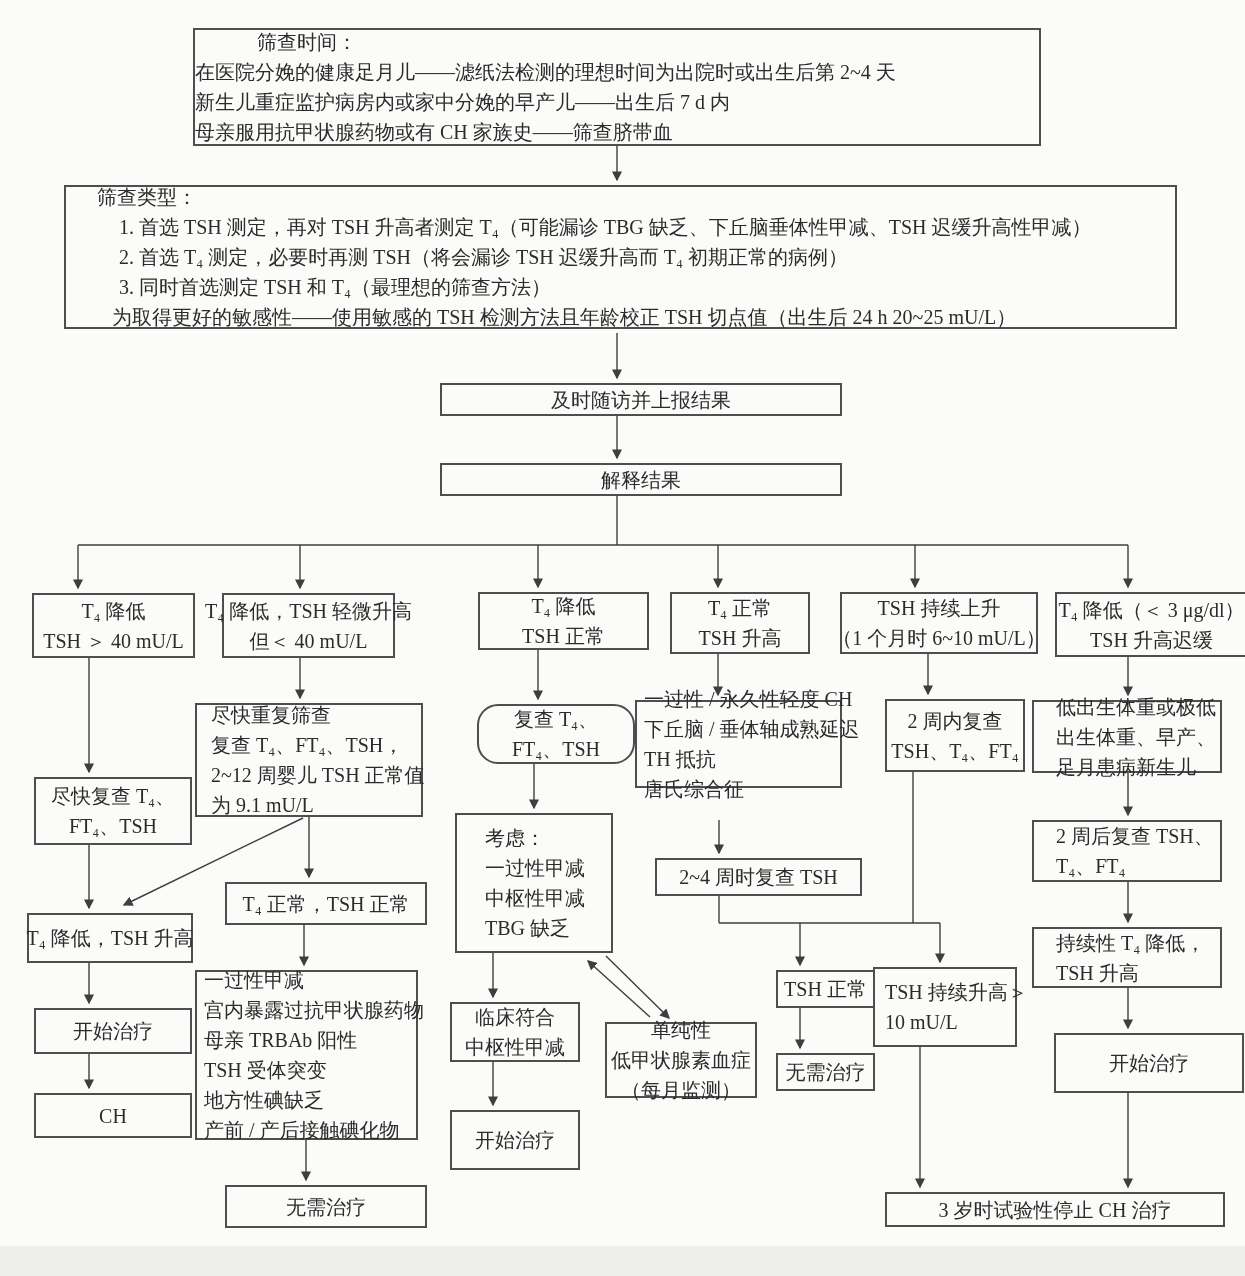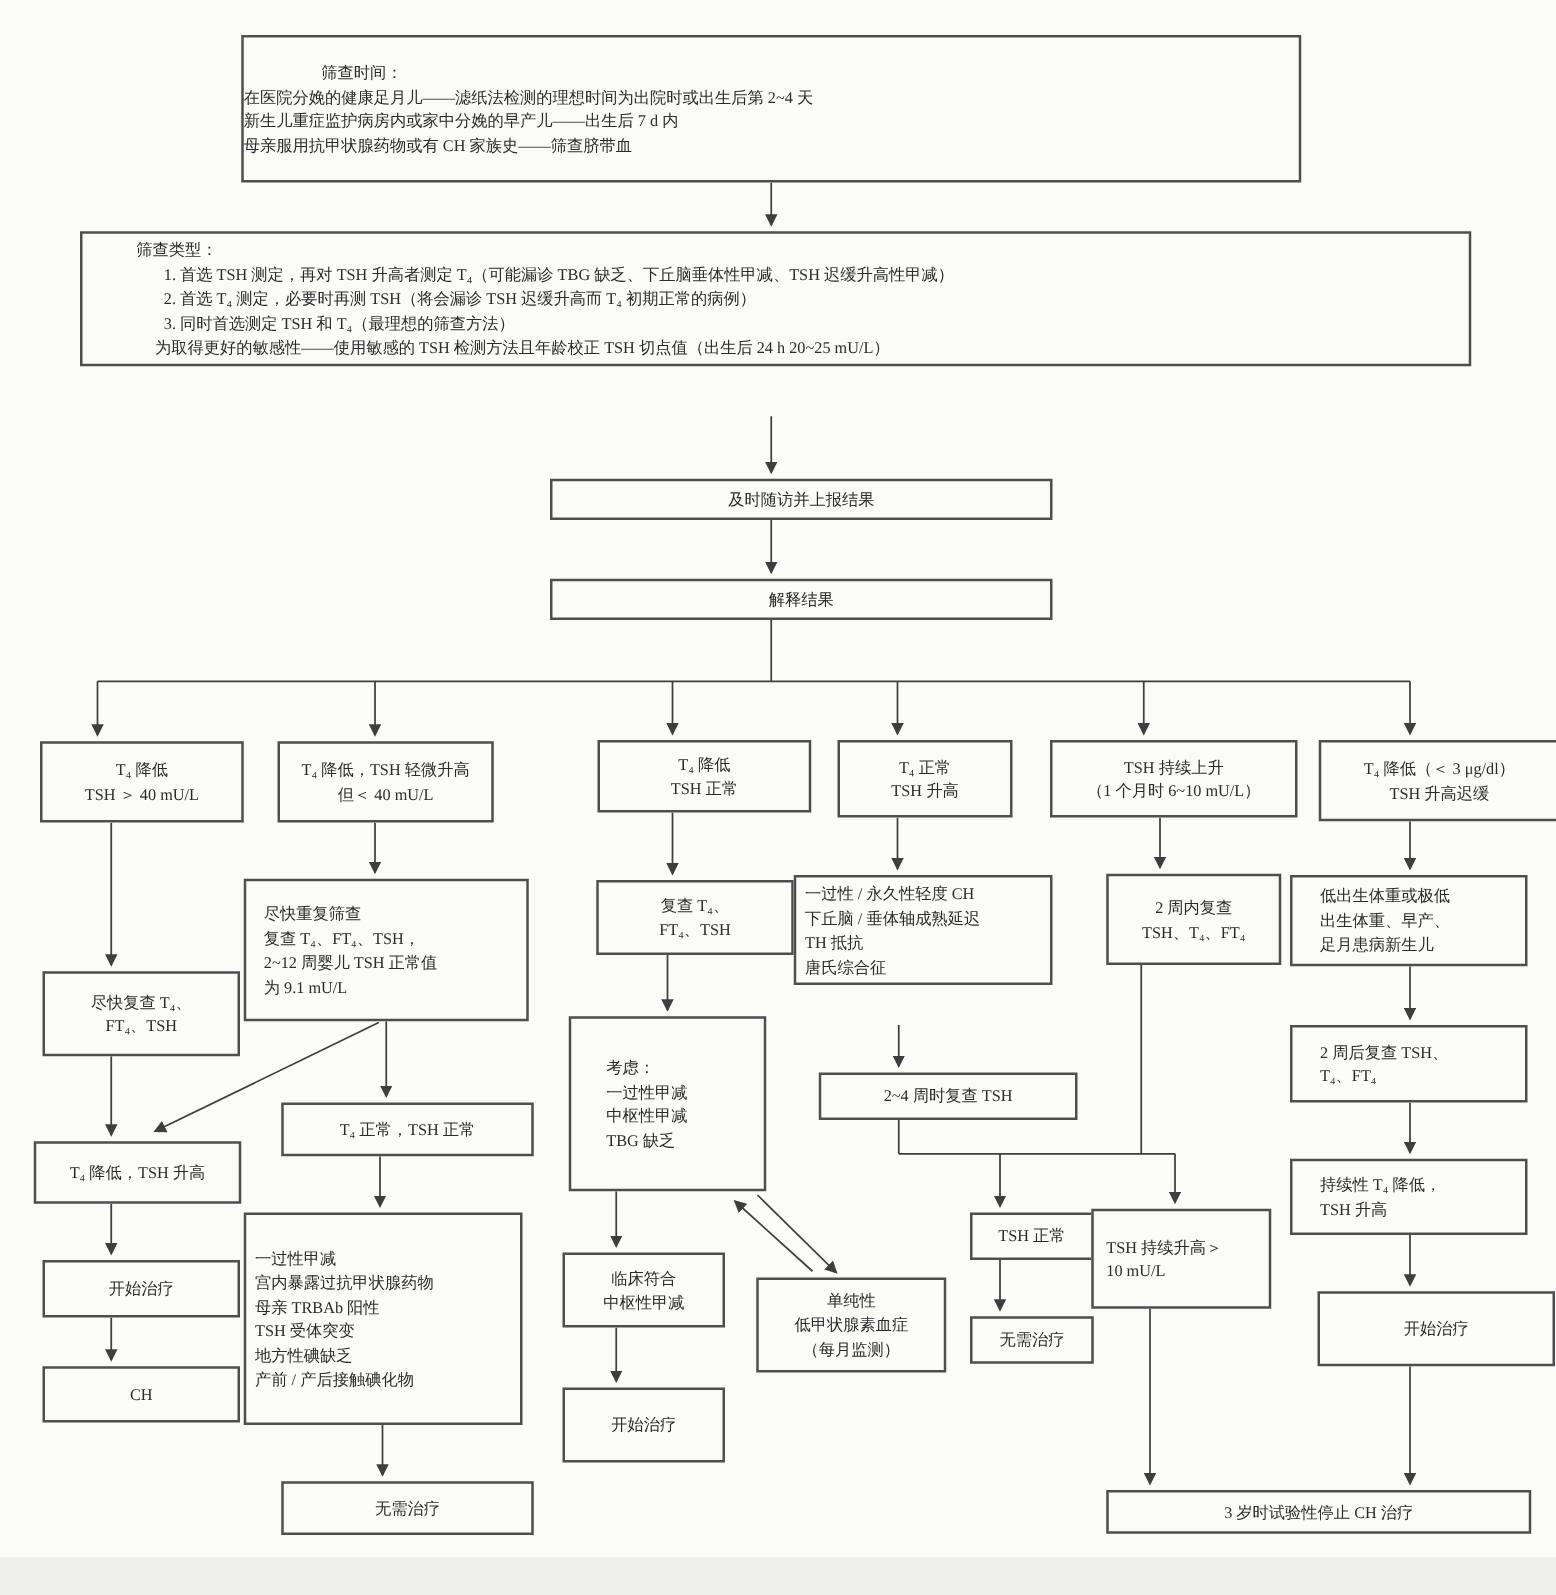--- a/index.html
+++ b/index.html
@@ -7,21 +7,21 @@
     position:relative;width:1245px;height:1276px;margin:0 auto;
     background:#fbfbf9;overflow:hidden;
     font-family:"Liberation Serif","DejaVu Serif",serif;
     color:#2b2b2b;
   }
   .band{position:absolute;left:0;top:1246px;width:100%;height:30px;background:#eeeeeb;}
   svg.wires{position:absolute;left:0;top:0;pointer-events:none;}
   .node{
     position:absolute;box-sizing:border-box;
     border:2px solid #4e4e4e;background:#fbfbf9;
-    font-size:13px;line-height:1.5;
+    font-size:20px;line-height:1.5;
   }
   .ctr{display:flex;flex-direction:column;justify-content:center;align-items:center;text-align:center;margin-left:22px;}
   .lft{display:flex;flex-direction:column;justify-content:center;align-items:flex-start;text-align:left;}
   .ln{white-space:nowrap;}
   
   .t-a0{padding-left:62px;}
   .t-a1{}
   .t-b0{padding-left:31px;}
   .t-b1{padding-left:53px;}
   .t-b2{padding-left:46px;}
@@ -90,21 +90,21 @@
     </g>
   </svg>
 
   <div class="node lft" style="left:193px;top:28px;width:848px;height:118px;">
     <div class="ln t-a0">筛查时间：</div>
     <div class="ln t-a1">在医院分娩的健康足月儿——滤纸法检测的理想时间为出院时或出生后第 2~4 天</div>
     <div class="ln t-a1">新生儿重症监护病房内或家中分娩的早产儿——出生后 7 d 内</div>
     <div class="ln t-a1">母亲服用抗甲状腺药物或有 CH 家族史——筛查脐带血</div>
   </div>
 
-  <div class="node lft" style="left:64px;top:185px;width:1113px;height:108px;padding-left:12px;">
+  <div class="node lft" style="left:64px;top:185px;width:1113px;height:144px;">
     <div class="ln t-b0">筛查类型：</div>
     <div class="ln t-b1">1. 首选 TSH 测定，再对 TSH 升高者测定 T₄（可能漏诊 TBG 缺乏、下丘脑垂体性甲减、TSH 迟缓升高性甲减）</div>
     <div class="ln t-b1">2. 首选 T₄ 测定，必要时再测 TSH（将会漏诊 TSH 迟缓升高而 T₄ 初期正常的病例）</div>
     <div class="ln t-b1">3. 同时首选测定 TSH 和 T₄（最理想的筛查方法）</div>
     <div class="ln t-b2">为取得更好的敏感性——使用敏感的 TSH 检测方法且年龄校正 TSH 切点值（出生后 24 h 20~25 mU/L）</div>
   </div>
 
   <div class="node ctr" style="left:418px;top:383px;width:402px;height:33px;">
     <div class="ln">及时随访并上报结果</div>
   </div>
@@ -166,21 +166,21 @@
     <div class="ln">宫内暴露过抗甲状腺药物</div>
     <div class="ln">母亲 TRBAb 阳性</div>
     <div class="ln">TSH 受体突变</div>
     <div class="ln">地方性碘缺乏</div>
     <div class="ln">产前 / 产后接触碘化物</div>
   </div>
   <div class="node ctr" style="left:203px;top:1185px;width:202px;height:43px;">
     <div class="ln">无需治疗</div>
   </div>
 
-  <div class="node ctr" style="left:455px;top:704px;width:158px;height:60px;">
+  <div class="node ctr" style="left:455px;top:704px;width:158px;height:60px;border-radius:21px;">
     <div class="ln">复查 T₄、</div>
     <div class="ln">FT₄、TSH</div>
   </div>
   <div class="node lft" style="left:455px;top:813px;width:158px;height:140px;padding-left:28px;">
     <div class="ln">考虑：</div>
     <div class="ln">一过性甲减</div>
     <div class="ln">中枢性甲减</div>
     <div class="ln">TBG 缺乏</div>
   </div>
   <div class="node ctr" style="left:428px;top:1002px;width:130px;height:60px;">

